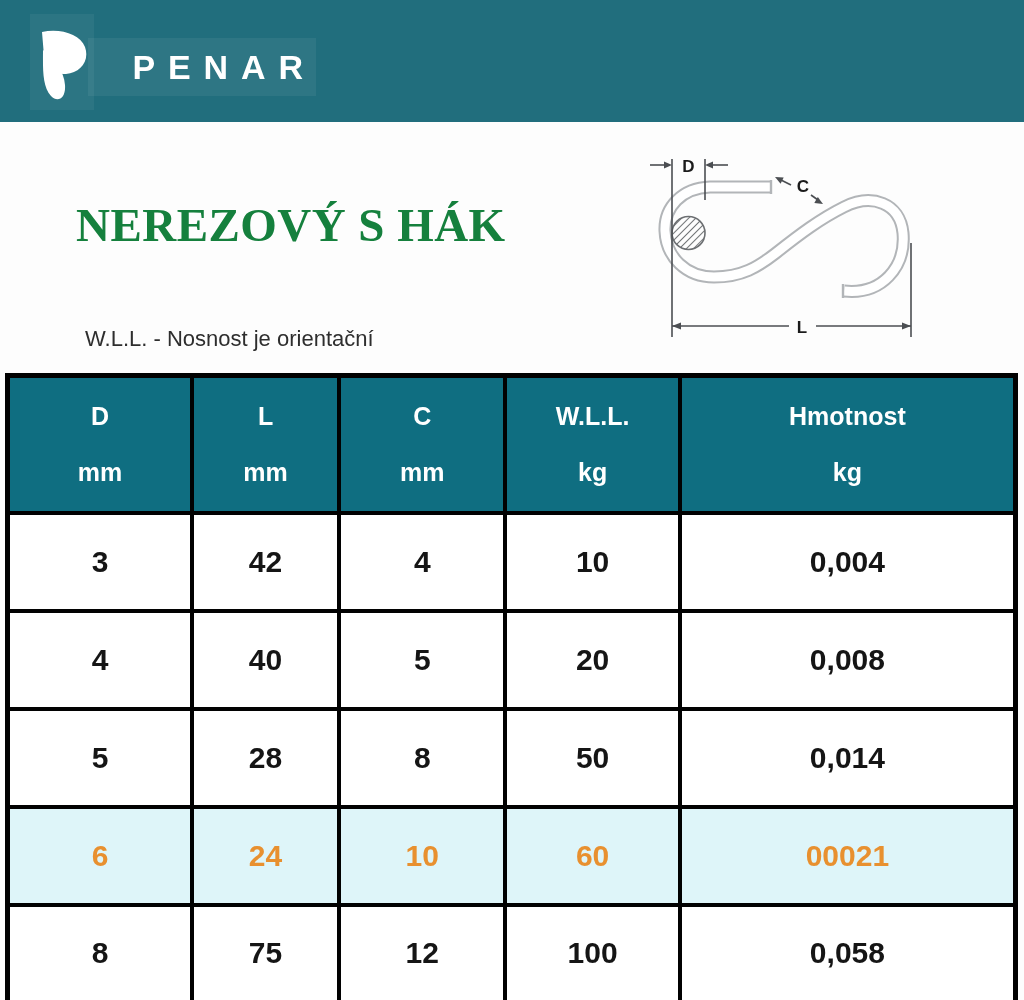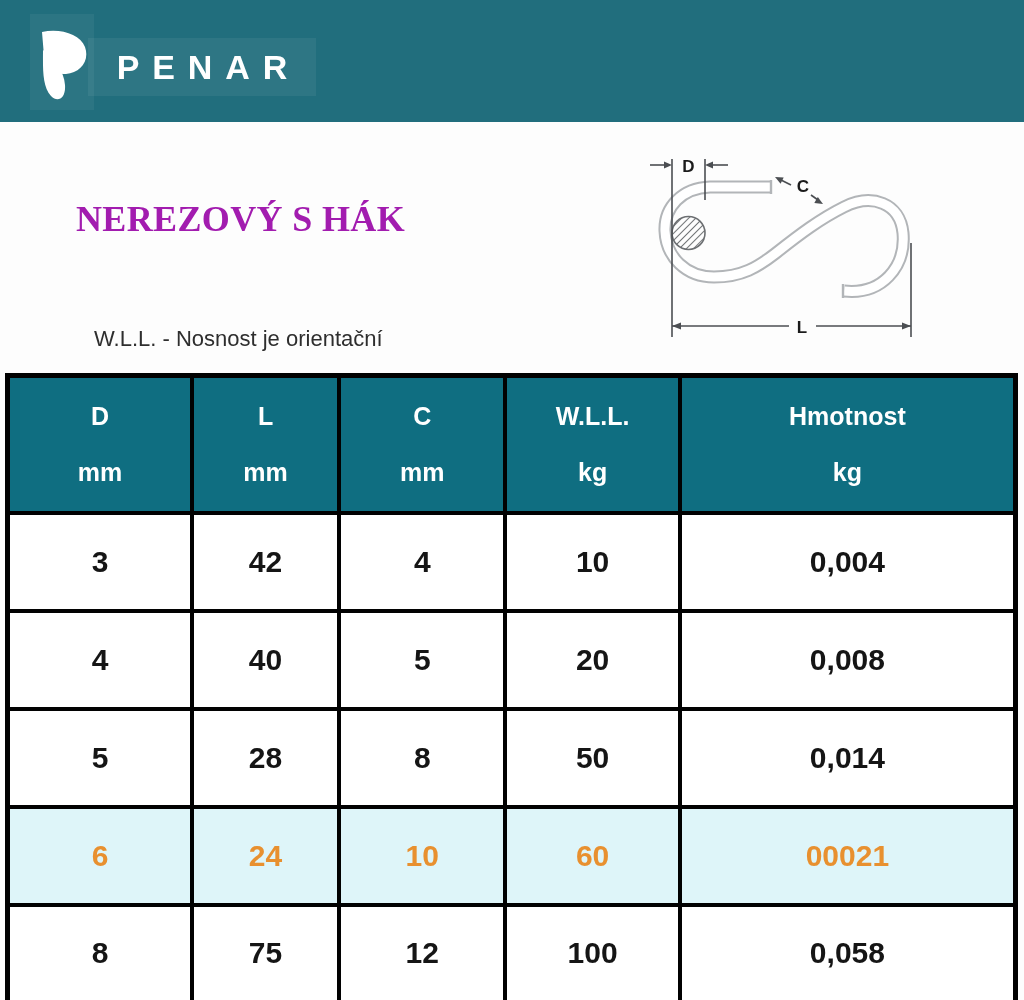--- a/index.html
+++ b/index.html
@@ -28,45 +28,45 @@
     position: absolute;
     left: 38px; top: 30px;
   }
   .brand-box {
     position: absolute;
     left: 88px; top: 38px;
     width: 228px; height: 58px;
     background: rgba(255,255,255,0.06);
     display: flex;
     align-items: center;
-    justify-content: center;
+    justify-content: flex-end;
   }
   .brand-text {
     color: #ffffff;
     font-size: 34px;
     font-weight: bold;
     letter-spacing: 0.38em;
     text-indent: 0.38em;
     white-space: nowrap;
   }
 
   
   .page-title {
     position: absolute;
     left: 76px; top: 198px;
     font-family: "Liberation Serif", serif;
     font-weight: bold;
-    font-size: 36px;
-    color: #a21caf;
+    font-size: 47px;
+    color: #15803d;
     letter-spacing: 0.01em;
     white-space: nowrap;
   }
   .wll-note {
     position: absolute;
-    left: 94px; top: 326px;
+    left: 85px; top: 326px;
     font-size: 22px;
     color: #2e2e2e;
     white-space: nowrap;
   }
 
   
   .diagram {
     position: absolute;
     left: 648px; top: 145px;
     width: 310px; height: 205px;

